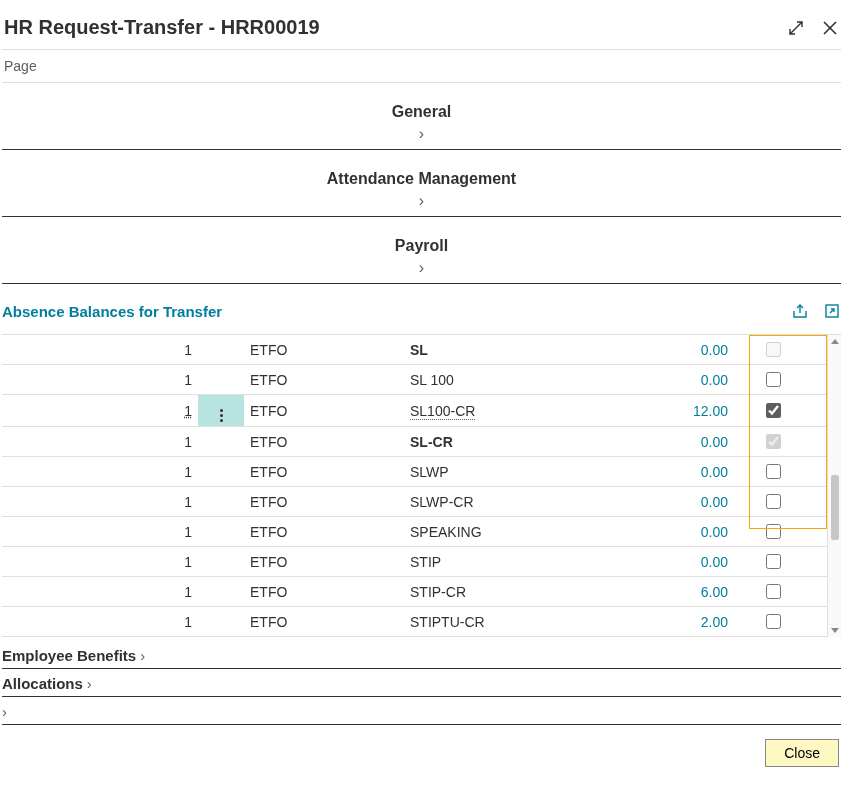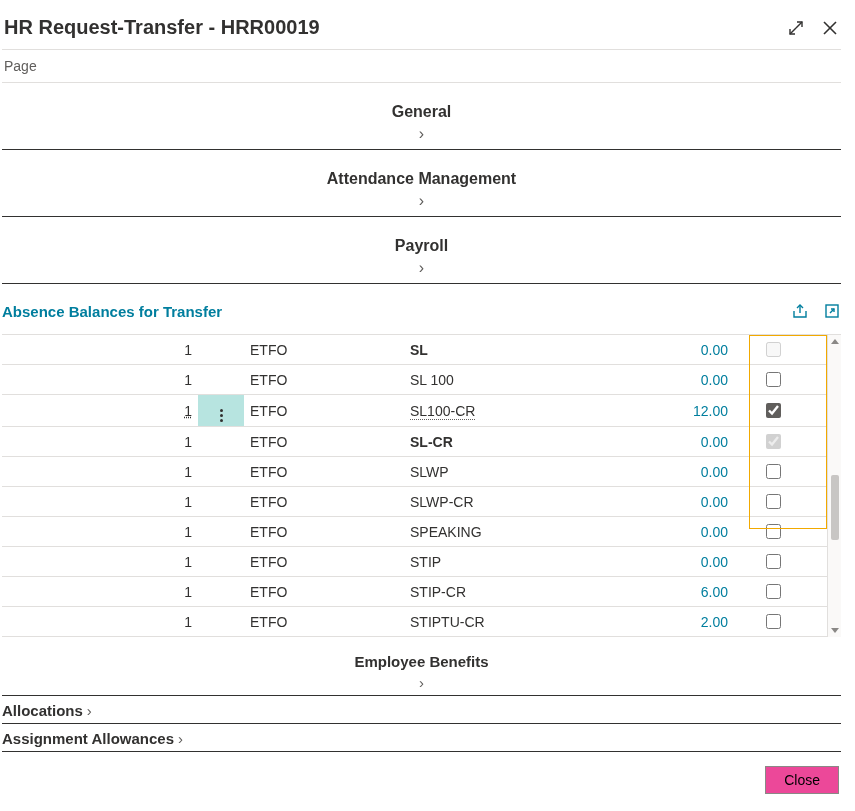--- a/index.html
+++ b/index.html
@@ -157,21 +157,21 @@
   }
 
   .footer-bar {
     display:flex;
     justify-content:flex-end;
     padding: 14px 2px 2px 2px;
   }
   .close-btn {
     padding: 5px 18px;
     border: 1px solid #8a8886;
-    background:#ec4899;
+    background:#fef9c3;
     font-size:14px;
     cursor:pointer;
   }
 </style>
 </head>
 <body>
 
 <div class="container">
   <div class="titlebar">
     <div class="title">HR Request-Transfer - HRR00019</div>
@@ -328,29 +328,28 @@
             <div class="cell chk"><input type="checkbox" class="retention" style=""></div>
           </div>
         </div>
       <div class="scrollbar-v">
         <div class="scrollbar-thumb"></div>
       </div>
       <div class="highlight-col-partial"></div>
     </div>
   </div>
 
-  <div class="subsection" style="margin-top:16px;flex-direction:column;">
+  <div class="subsection" style="margin-top:10px;">
     <span>Employee Benefits</span>
     <span class="chev">›</span>
   </div>
   <div class="subsection">
     <span>Allocations</span>
     <span class="chev">›</span>
   </div>
   <div class="subsection">
-    <span>Assignment Allowances</span>
     <span class="chev">›</span>
   </div>
 
   <div class="footer-bar">
     <button class="close-btn">Close</button>
   </div>
 </div>
 
 </body></html>

